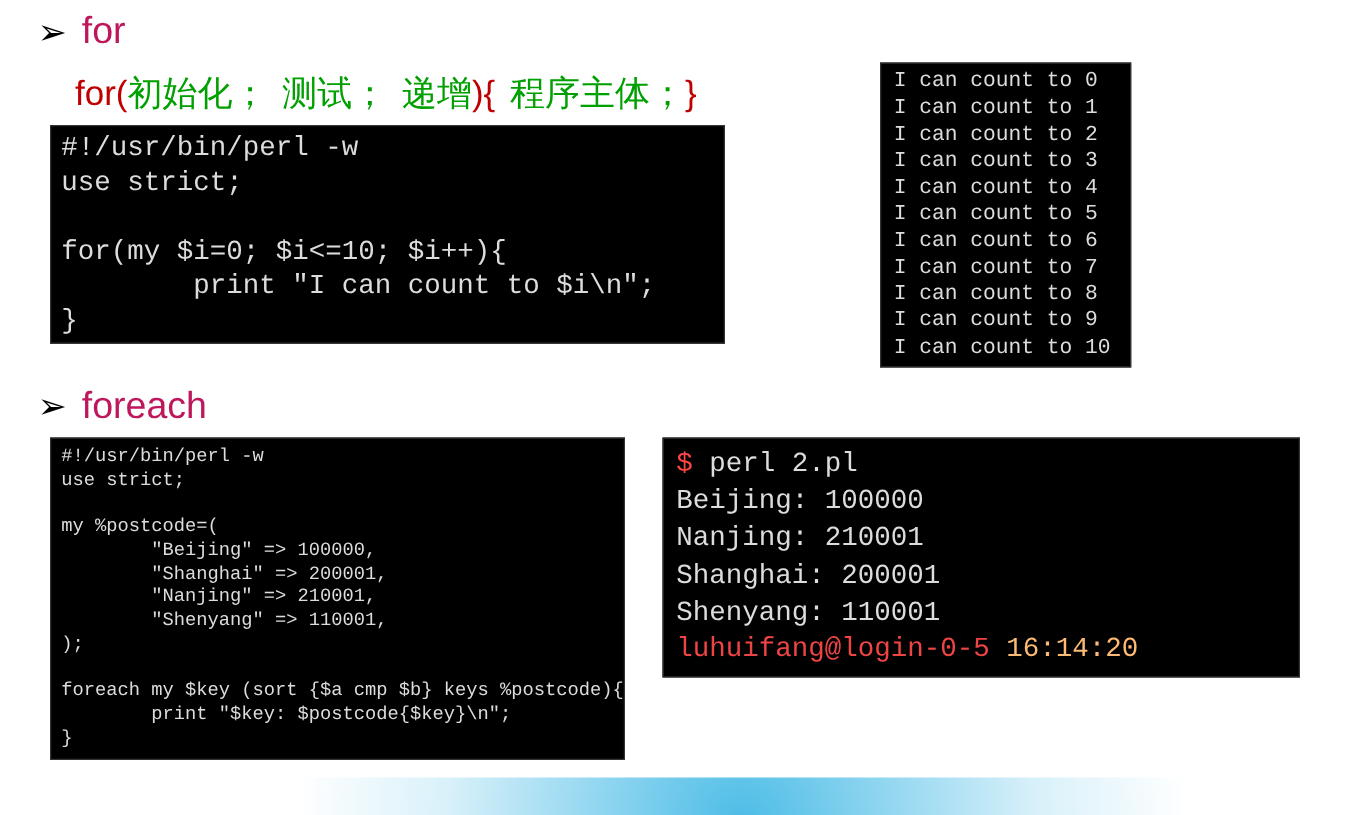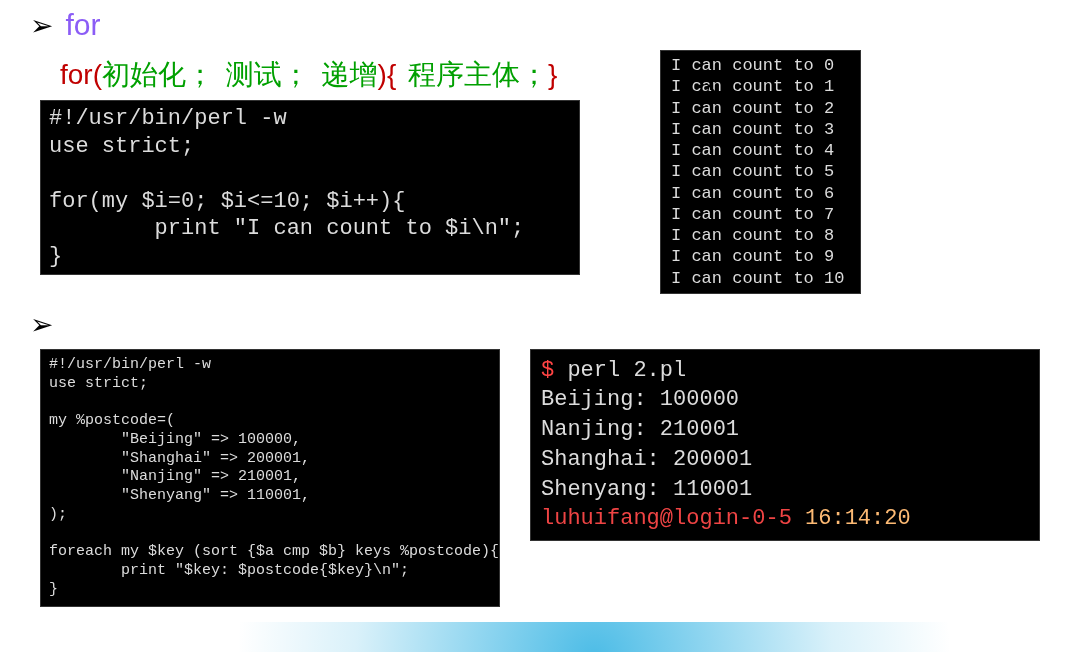--- a/index.html
+++ b/index.html
@@ -19,21 +19,21 @@
     font-size: 30px;
     color: #000;
   }
   .bullet-chevron {
     font-size: 28px;
     margin-right: 12px;
     color: #000;
     font-family: Arial, sans-serif;
   }
   .kw-red {
-    color: #8b5cf6;
+    color: #be185d;
   }
   .syntax-line {
     font-size: 28px;
     padding-left: 60px;
     margin-top: 12px;
     word-spacing: 4px;
   }
   .syn-red { color: #c00000; }
   .syn-green { color: #00a000; }
   .terminal {
@@ -76,21 +76,21 @@
   }
 </style>
 </head>
 <body>
 
 <div class="bullet-row" style="margin-top:8px;">
   <span class="bullet-chevron">➢</span>
   <span class="kw-red">for</span>
 </div>
 
-<div class="row-upper" style="margin-top:2px;">
+<div class="row-upper" style="margin-top:2px;gap:44px;">
   <div class="left-stack">
     <div class="syntax-line">
       <span class="syn-red">for(</span><span class="syn-green">初始化； 测试； 递增</span><span class="syn-red">){ </span><span class="syn-green">程序主体；</span><span class="syn-red">}</span>
     </div>
     <div class="terminal term1" style="margin-left:40px; margin-top:6px; width:540px;">#!/usr/bin/perl -w
 use strict;
 
 for(my $i=0; $i&lt;=10; $i++){
         print "I can count to $i\n";
 }</div>
@@ -105,20 +105,21 @@
 I can count to 7
 I can count to 8
 I can count to 9
 I can count to 10</div>
 </div>
 
 <div class="cursor" style="left:705px; top:78px;">↖</div>
 
 <div class="bullet-row" style="margin-top:14px;">
   <span class="bullet-chevron">➢</span>
+  <span class="kw-red">foreach</span>
 </div>
 
 <div class="row-upper" style="margin-top:8px;">
   <div class="terminal term2" style="margin-left:40px; width:460px;">#!/usr/bin/perl -w
 use strict;
 
 my %postcode=(
         "Beijing" =&gt; 100000,
         "Shanghai" =&gt; 200001,
         "Nanjing" =&gt; 210001,

